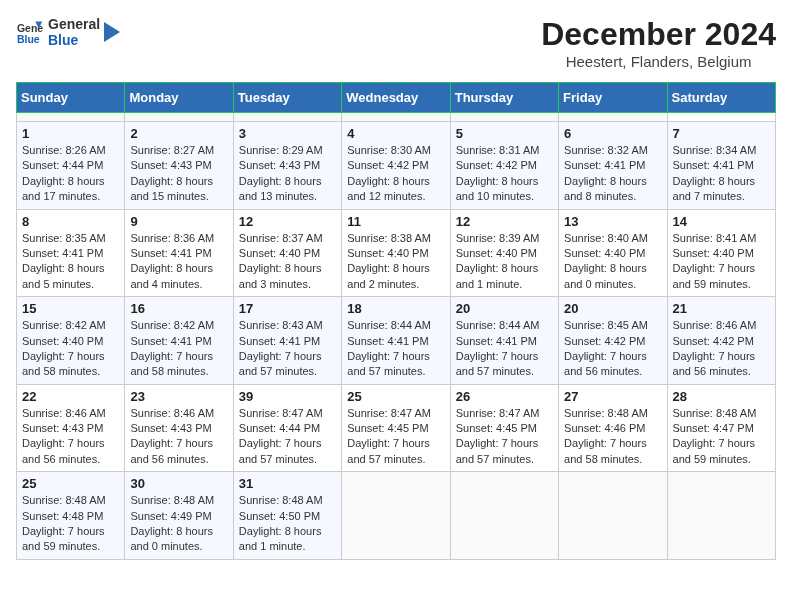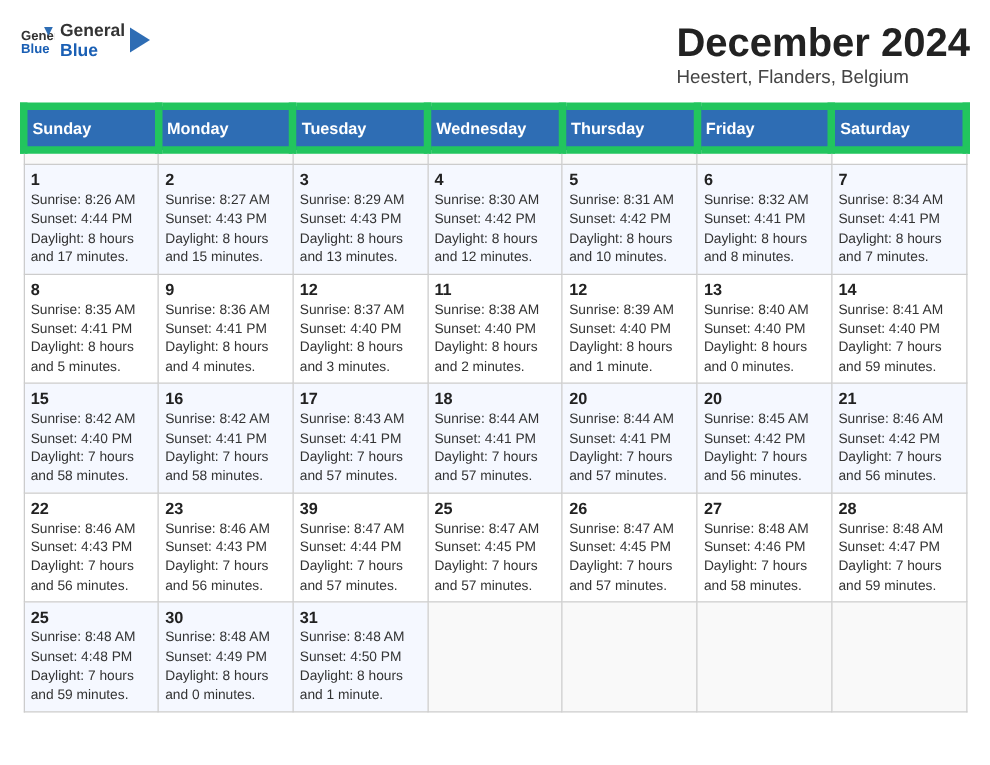--- a/index.html
+++ b/index.html
@@ -19,21 +19,21 @@
     .logo {
       display: flex;
       align-items: center;
       gap: 2px;
     }
     .logo-icon {
       width: 28px;
       height: 28px;
     }
     .title-area {
-      text-align: left;
+      text-align: center;
     }
     .month-title {
       font-size: 32px;
       font-weight: bold;
       color: #222;
     }
     .location-title {
       font-size: 15px;
       color: #444;
     }
@@ -42,21 +42,21 @@
       border-collapse: collapse;
       font-size: 11px;
     }
     .calendar th {
       background-color: #2e6db4;
       color: #fff;
       padding: 7px 4px;
       text-align: left;
       font-size: 13px;
       font-weight: bold;
-      border: 6px solid #22c55e;
+      border: 1px solid #22c55e;
     }
     .calendar td {
       border: 1px solid #ccc;
       vertical-align: top;
       padding: 4px 5px;
       width: 108px;
       min-height: 80px;
       background: #fff;
     }
     .calendar tr:nth-child(even) td {

